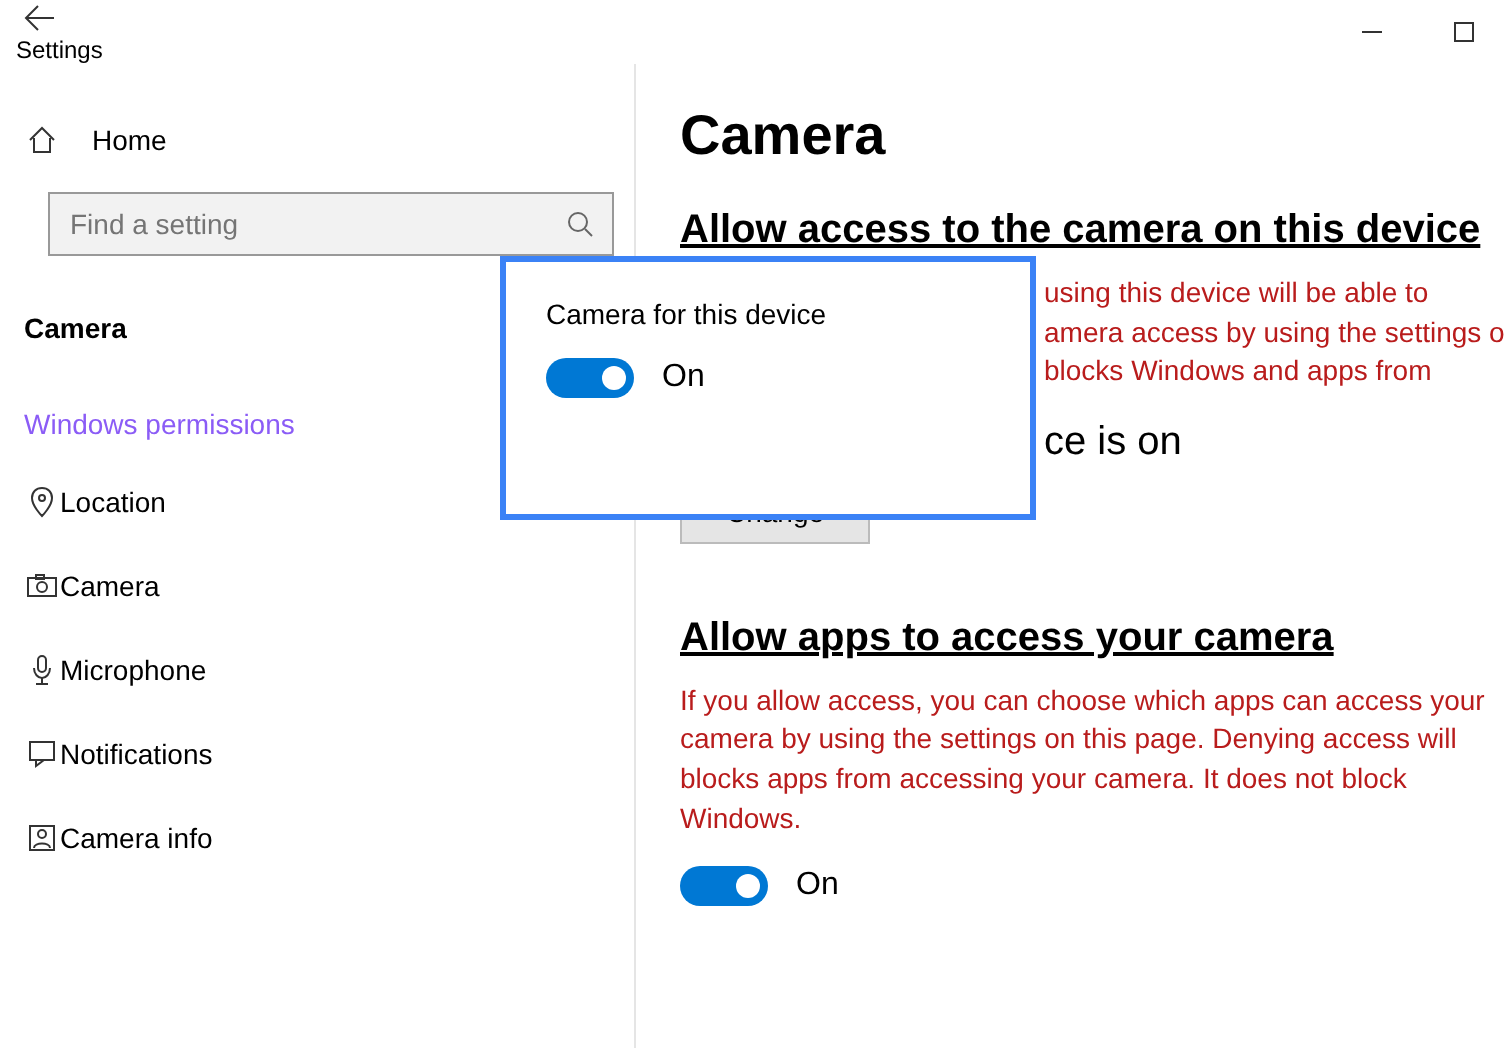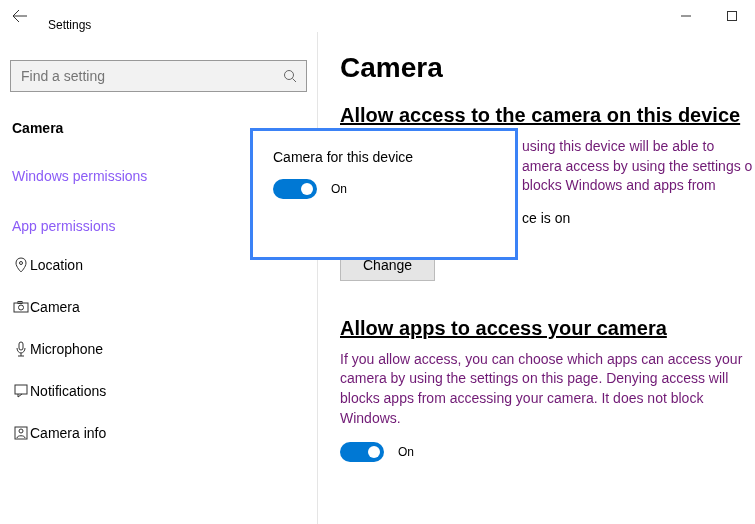--- a/index.html
+++ b/index.html
@@ -8,23 +8,24 @@
       font-size: 14px;
       color: #000;
       background: #fff;
       width: 755px;
       height: 524px;
       overflow: hidden;
       position: relative;
     }
     .titlebar {
       display: flex;
-      align-items: flex-end;
-      height: 32px;
-      position: relative;
+      align-items: flex-start;
+      height: 32px;
+      position: relative;
+      flex-direction: column;
     }
     .back-btn {
       width: 40px;
       display: flex;
       align-items: center;
       justify-content: center;
       height: 32px;
       color: #333;
     }
     .app-title {
@@ -56,21 +57,21 @@
       background: #fff;
     }
     .home-row {
       display: flex;
       align-items: center;
       padding: 10px 12px;
       gap: 16px;
     }
     .home-row .icon { width: 18px; display:flex; align-items:center; justify-content:center;}
     .home-label { font-size: 14px; }
-    .search-wrap { padding: 8px 10px 18px 10px; }
+    .search-wrap { padding: 8px 10px 18px 24px; }
     .search {
       width: 100%;
       height: 32px;
       border: 1px solid #999;
       background: #f2f2f2;
       padding: 0 32px 0 10px;
       font-size: 14px;
       position: relative;
     }
     .search-box { position: relative; }
@@ -108,27 +109,27 @@
       margin-bottom: 20px;
     }
     .section-title {
       font-size: 20px;
       font-weight: 600;
       margin-bottom: 10px;
       text-decoration: underline;
     }
     .body-text {
       font-size: 14px;
-      color: #701a75;
+      color: #b91c1c;
       line-height: 1.4;
       margin-bottom: 14px;
     }
     .status-line {
-      font-size: 14px;
-      margin-bottom: 23px;
+      font-size: 20px;
+      margin-bottom: 7px;
     }
     .btn {
       display: inline-block;
       border: 1px solid #bbb;
       background: #e5e5e5;
       padding: 7px 22px;
       font-size: 14px;
       margin-bottom: 36px;
     }
     .toggle-row {
@@ -146,21 +147,21 @@
     .toggle::after {
       content: "";
       position: absolute;
       width: 12px;
       height: 12px;
       background: #fff;
       border-radius: 50%;
       top: 4px;
       right: 4px;
     }
-    .toggle-label { font-size: 12px; }
+    .toggle-label { font-size: 16px; }
     .popup {
       position: absolute;
       left: 250px;
       top: 128px;
       width: 268px;
       height: 132px;
       background: #fff;
       border: 3px solid #3b82f6;
       padding: 18px 20px;
       z-index: 10;
@@ -190,34 +191,41 @@
     <div class="win-btn">
       <svg width="10" height="10">
           <rect x="0.5" y="0.5" width="9" height="9" stroke="#333" fill="none" stroke-width="1"></rect>
         </svg>
     </div>
   </div>
 </div>
 
 <div class="container">
   <div class="sidebar">
+    <div class="home-row">
+      <span class="icon">
+        <svg width="16" height="16" viewBox="0 0 16 16">
+            <path d="M2 8 L8 2 L14 8 M4 7 L4 14 L12 14 L12 7" stroke="#333" fill="none" stroke-width="1"></path>
+          </svg>
+      </span>
+      <span class="home-label">Home</span>
+    </div>
     <div class="search-wrap">
       <div class="search-box">
         <input class="search" placeholder="Find a setting" style="">
         <span class="search-icon">
           <svg width="14" height="14" viewBox="0 0 14 14">
               <circle cx="6" cy="6" r="4.5" stroke="#666" fill="none" stroke-width="1"></circle>
               <path d="M9.5 9.5 L13 13" stroke="#666" stroke-width="1"></path>
             </svg>
         </span>
       </div>
     </div>
     <div class="section-header">Camera</div>
     <div class="subsection">Windows permissions</div>
-    <div class="subsection">App permissions</div>
 
     <div class="nav-item">
       <span class="icon">
         <svg width="16" height="16" viewBox="0 0 16 16">
             <path d="M8 1 C11 1 13 3 13 6 C13 10 8 15 8 15 C8 15 3 10 3 6 C3 3 5 1 8 1 Z" stroke="#333" fill="none" stroke-width="1"></path>
             <circle cx="8" cy="6" r="1.5" stroke="#333" fill="none"></circle>
           </svg>
       </span>
       <span>Location</span>
     </div>

